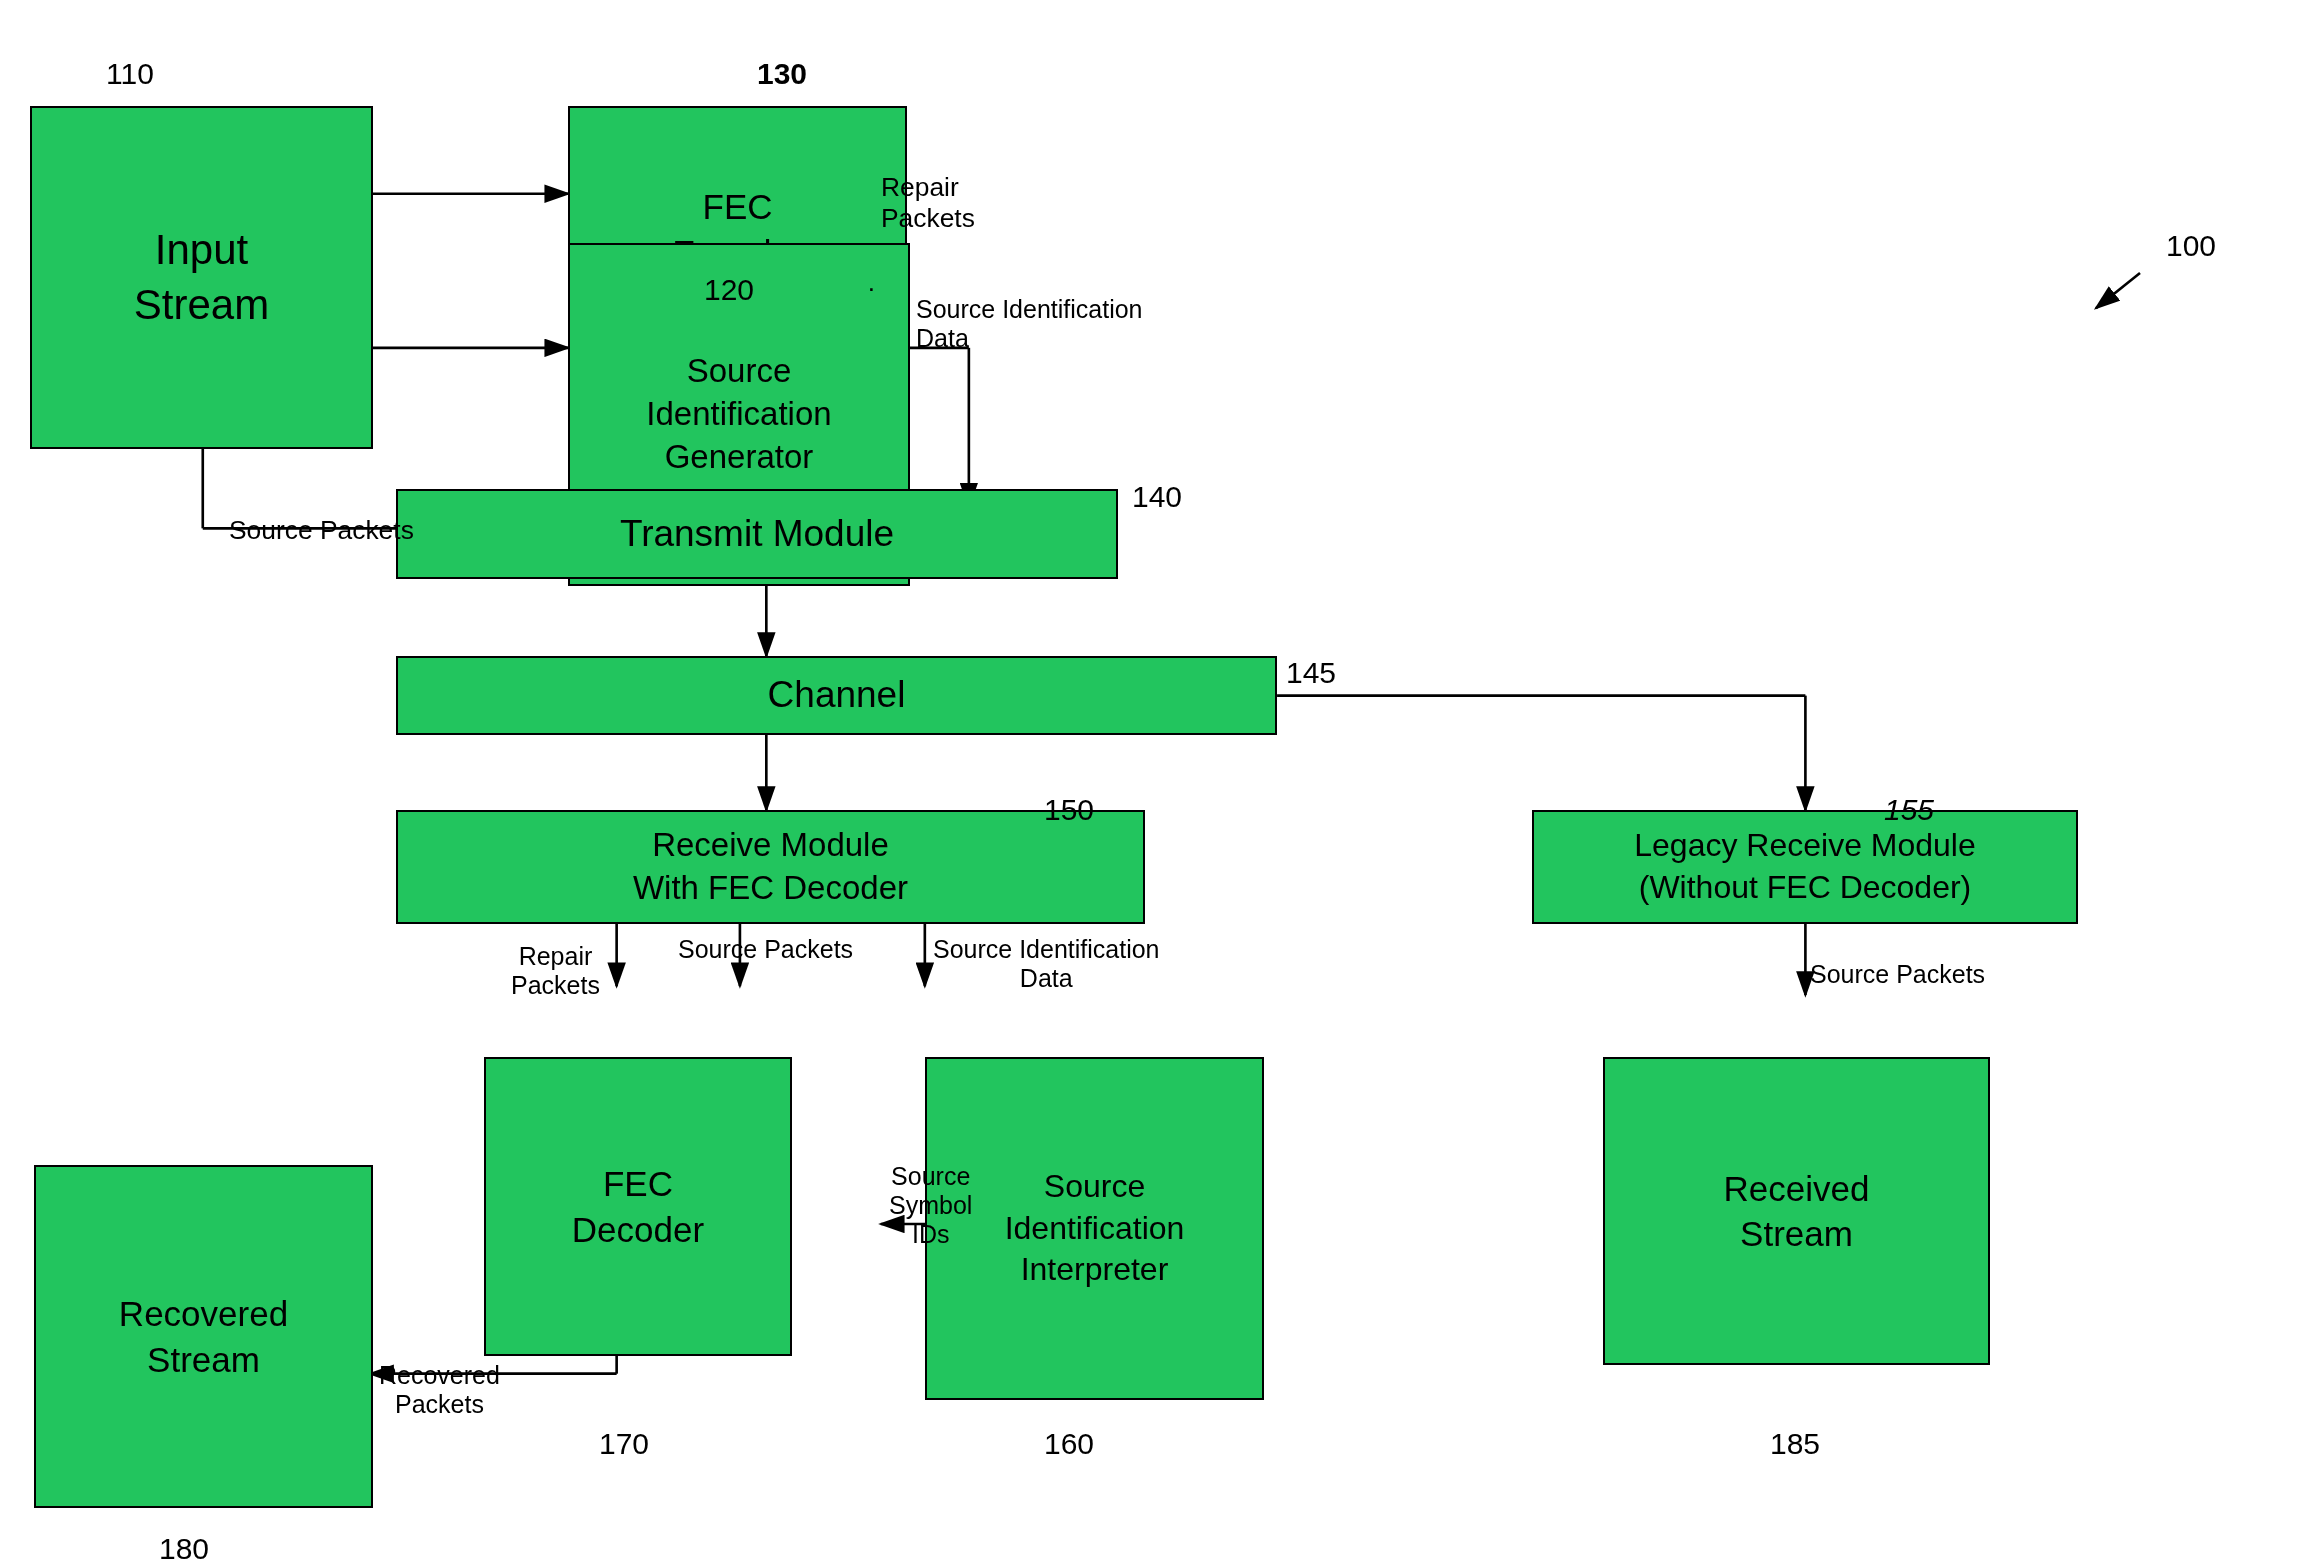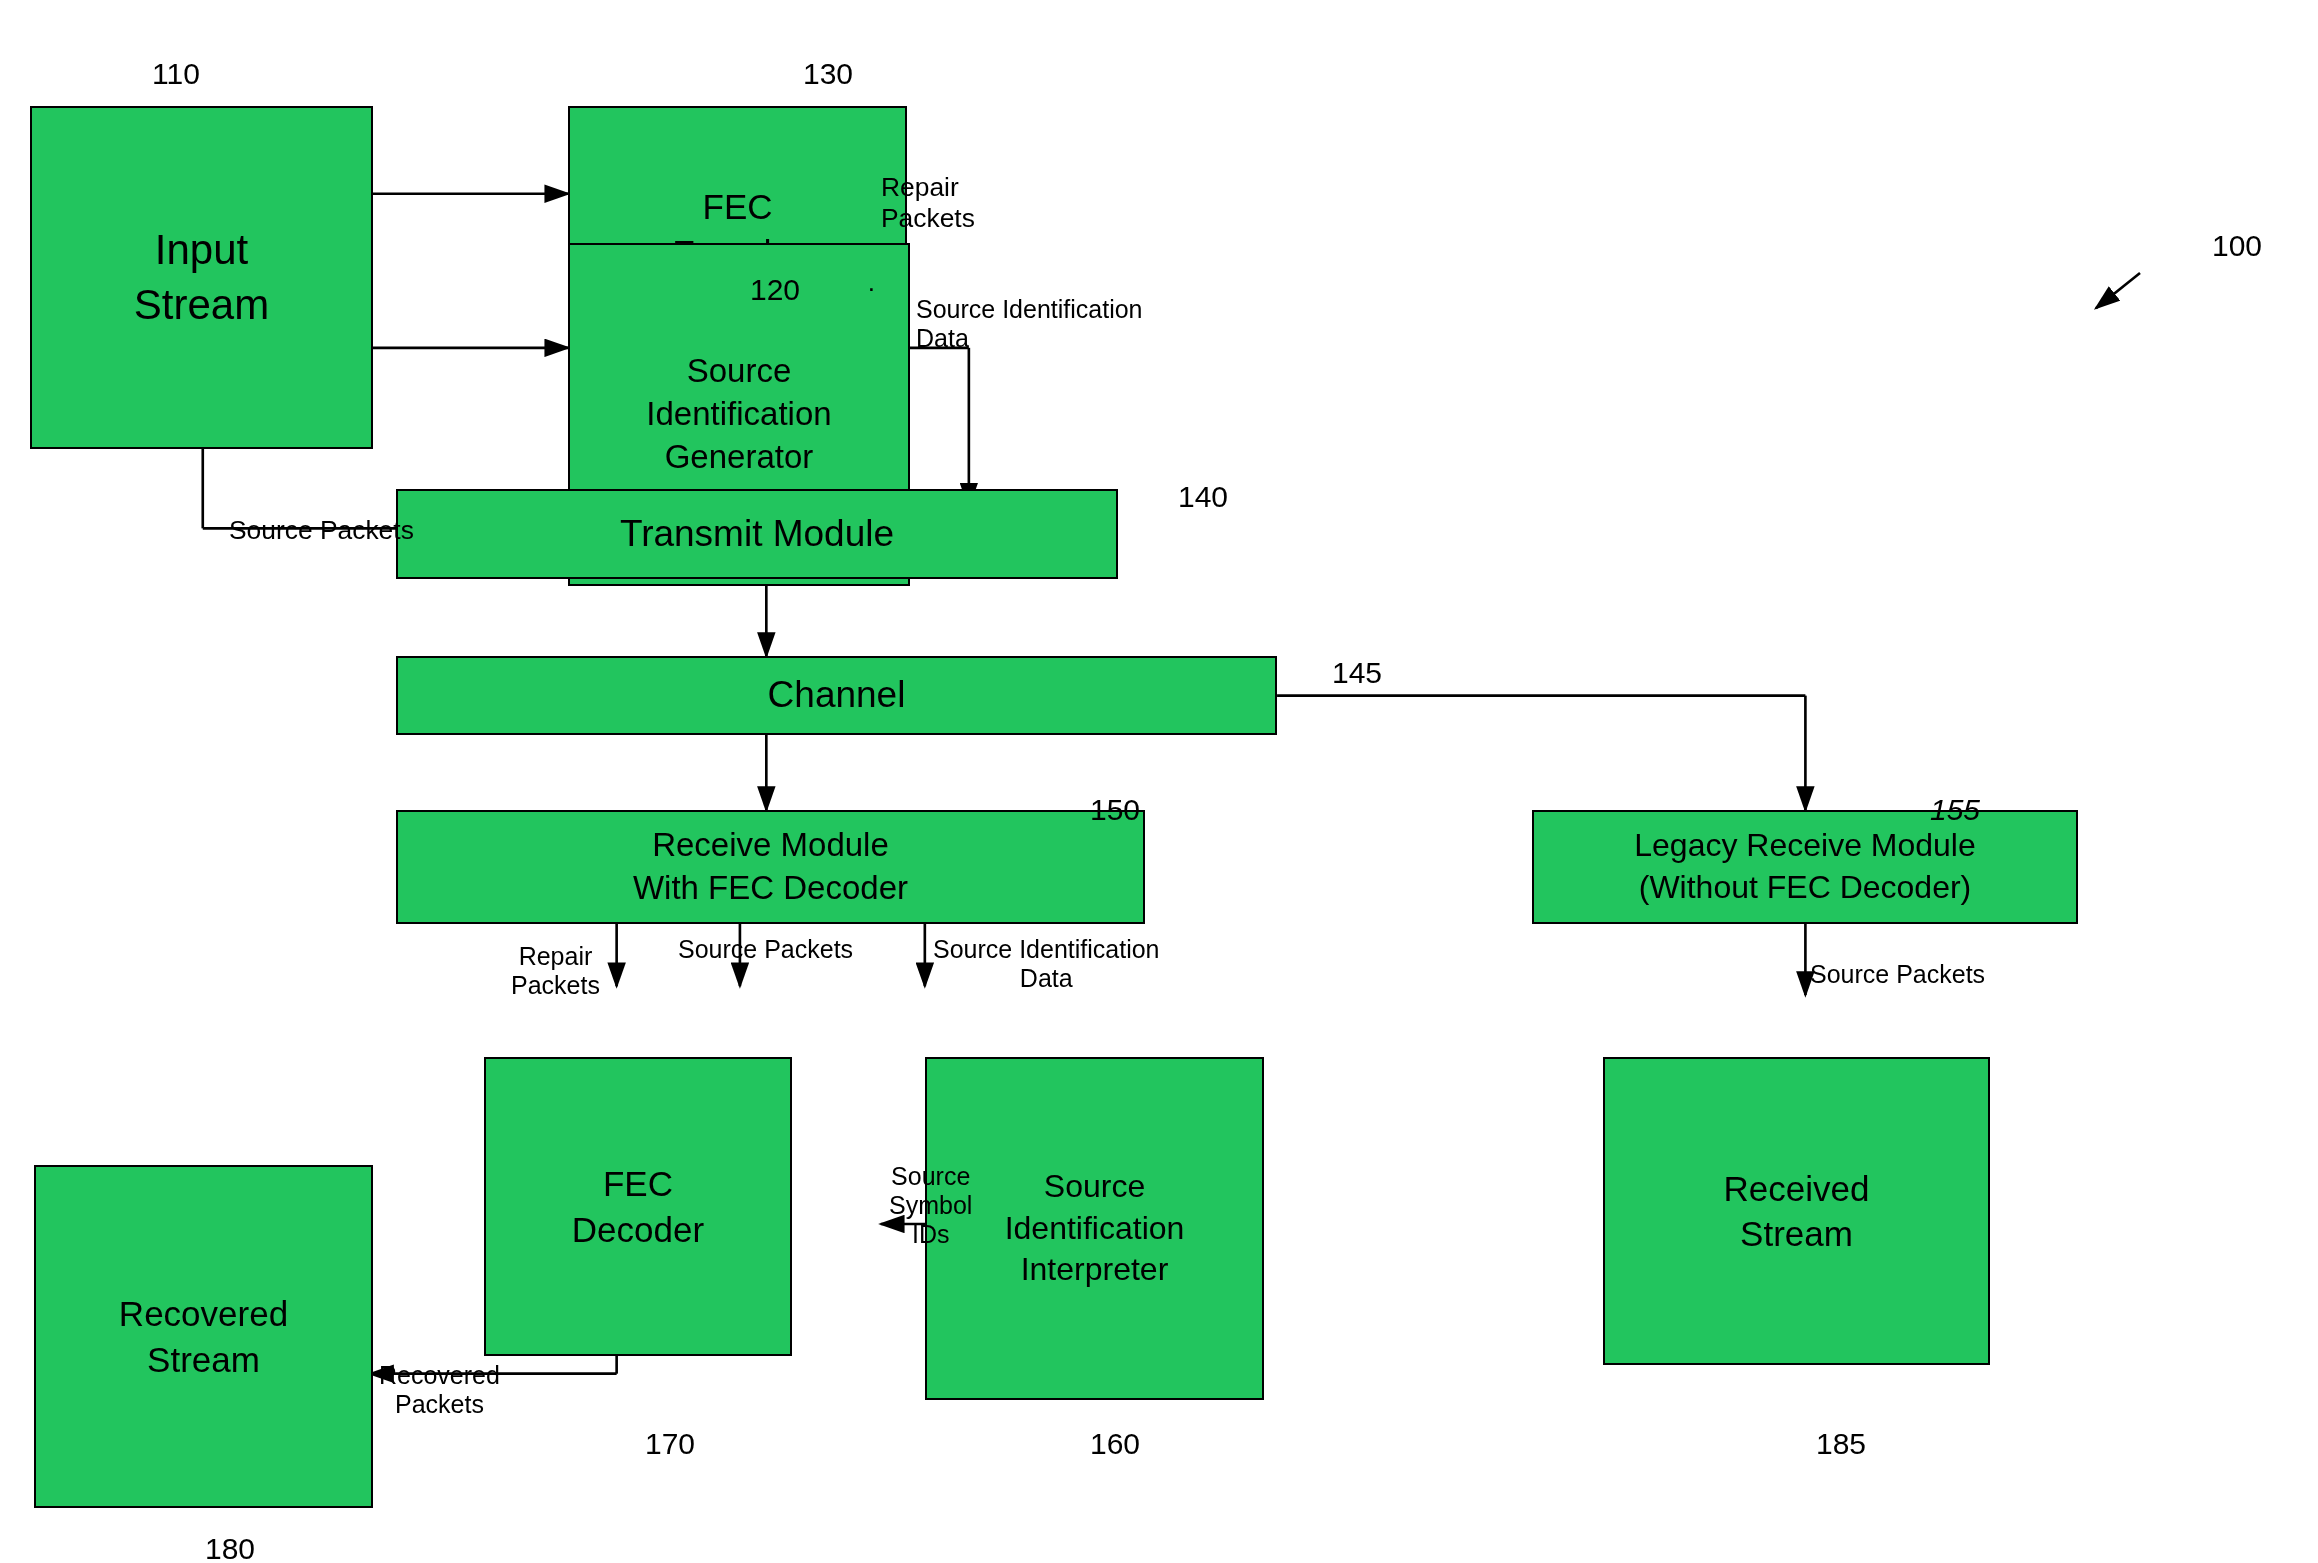--- a/index.html
+++ b/index.html
@@ -37,21 +37,20 @@
     svg.arrows {
       position: absolute;
       top: 0; left: 0;
       width: 2319px;
       height: 1563px;
       pointer-events: none;
     }
     .ref-num {
       position: absolute;
       font-size: 30px;
-      margin-left: 46px;
     }
   </style>
 </head>
 <body>
 
 <div class="diagram">
 
   <svg class="arrows" viewBox="0 0 2633 1775" width="2319" height="1563">
     <defs>
       <marker id="arrowhead" markerWidth="10" markerHeight="7" refX="9" refY="3.5" orient="auto">
@@ -148,21 +147,21 @@
     <span style="white-space:pre-line;">Recovered
 Stream</span>
   </div>
 
   <div class="box" style="left:1603px; top:1057px; width:387px; height:308px; font-size:35px;">
     <span style="white-space:pre-line;">Received
 Stream</span>
   </div>
 
   <span class="ref-num" style="left:106px; top:57px;">110</span>
-  <span class="ref-num" style="left:757px; top:57px;">130</span>
+  <span class="ref-num" style="left:757px; top:57px;font-weight:bold;">130</span>
   <span class="ref-num" style="left:704px; top:273px;">120</span>
   <span class="ref-num" style="left:1132px; top:480px;">140</span>
   <span class="ref-num" style="left:1286px; top:656px;">145</span>
   <span class="ref-num" style="left:1044px; top:793px;">150</span>
   <span class="ref-num" style="left:1884px; top:793px;font-style:italic;">155</span>
   <span class="ref-num" style="left:1044px; top:1427px;">160</span>
   <span class="ref-num" style="left:599px; top:1427px;">170</span>
   <span class="ref-num" style="left:159px; top:1532px;">180</span>
   <span class="ref-num" style="left:1770px; top:1427px;">185</span>
   <span class="ref-num" style="left:2166px; top:229px;">100</span>

